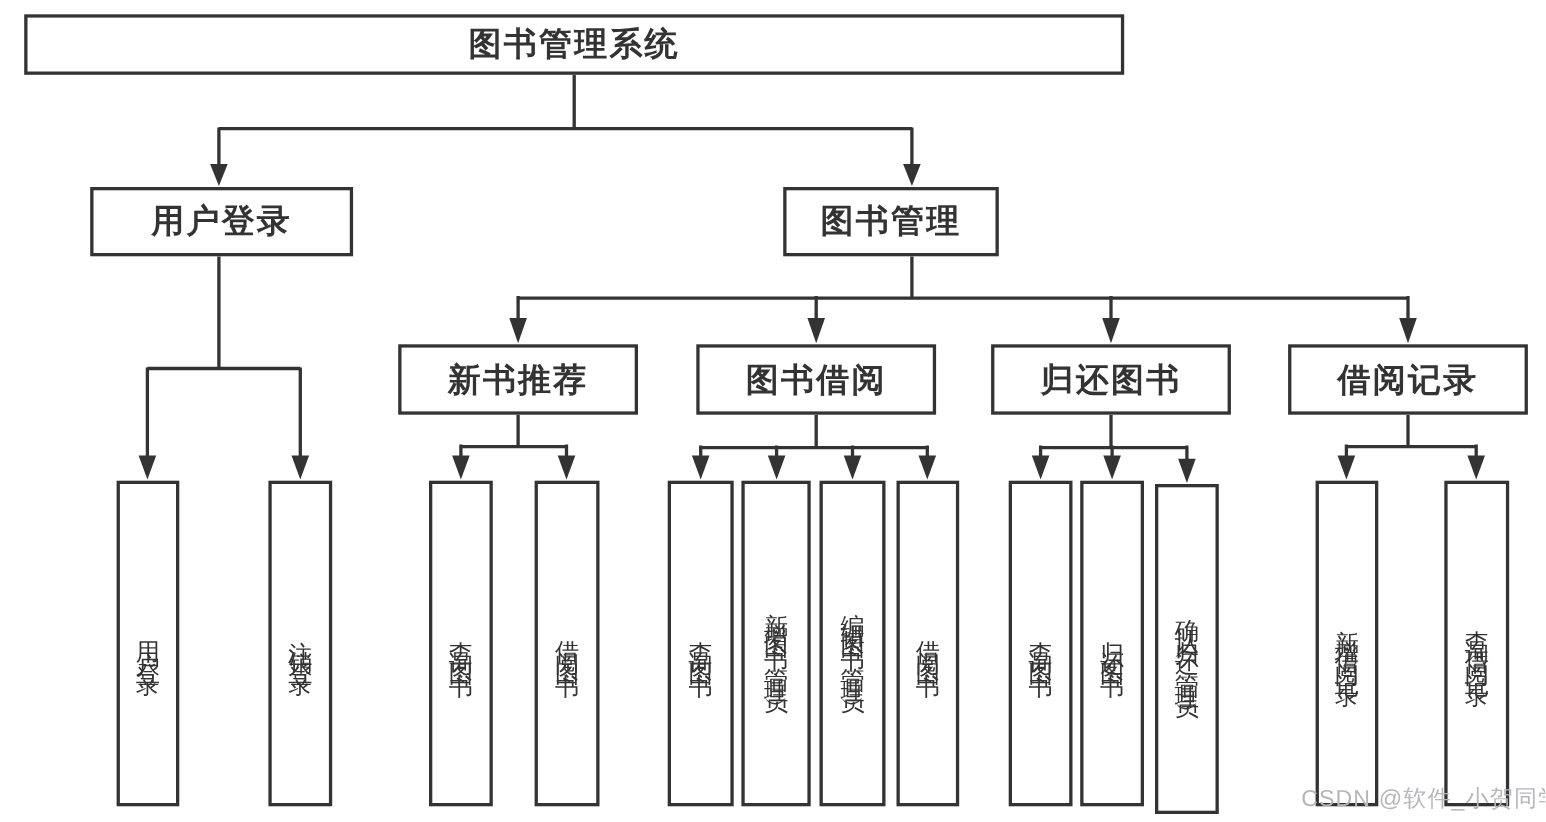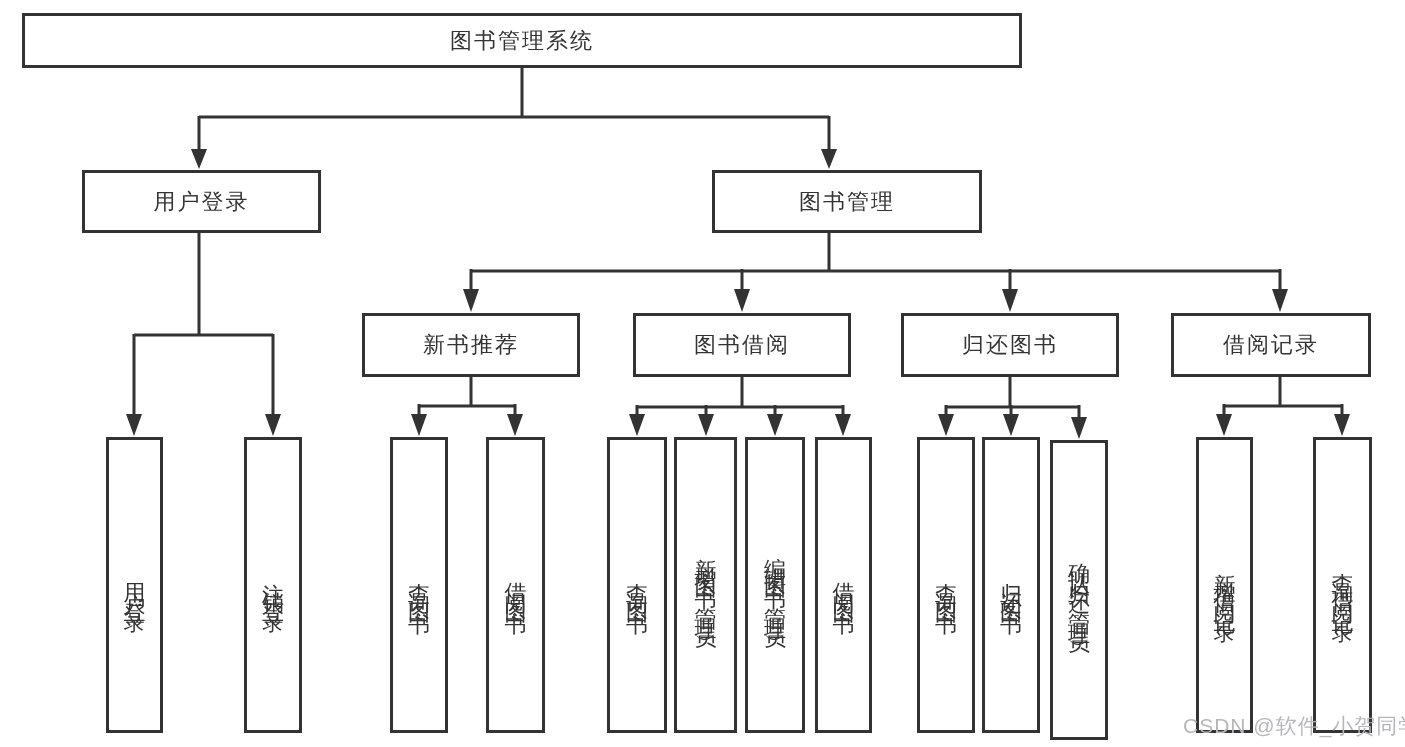--- a/index.html
+++ b/index.html
@@ -16,36 +16,36 @@
     position: absolute;
     border: 3px solid #333333;
     background: #ffffff;
     display: flex;
     align-items: center;
     justify-content: center;
     color: #333333;
     box-sizing: border-box;
     z-index: 2;
   }
-  .hbox { font-size: 22px; letter-spacing: 2px; }
+  .hbox { font-size: 30px; letter-spacing: 2px; font-weight: bold; }
   .vbox .label {
     writing-mode: vertical-rl;
     text-orientation: mixed;
     font-size: 22px;
     letter-spacing: 10px;
     line-height: 1;
   }
   
   #root-box      { left: 22px;   top: 13px;  width: 1000px; height: 55px; }
   #n-user-login  { left: 82px;   top: 170px; width: 239px;  height: 63px; }
-  #n-book-mgmt   { left: 712px;  top: 170px; width: 270px;  height: 63px; }
+  #n-book-mgmt   { left: 712px;  top: 170px; width: 196px;  height: 63px; }
   #n-l3-0 { left: 362px;  top: 313px; width: 218px; height: 64px; }
   #n-l3-1 { left: 633px;  top: 313px; width: 218px; height: 64px; }
   #n-l3-2 { left: 901px;  top: 313px; width: 218px; height: 64px; }
-  #n-l3-3 { left: 1171px; top: 313px; width: 200px; height: 64px; }
+  #n-l3-3 { left: 1171px; top: 313px; width: 218px; height: 64px; }
   .leaf { top: 437px; height: 296px; }
   #lf-ul-0 { left: 106px;  width: 57px; }
   #lf-ul-1 { left: 244px;  width: 58px; }
   #lf-nb-0 { left: 390px;  width: 58px; }
   #lf-nb-1 { left: 486px;  width: 59px; }
   #lf-bb-0 { left: 607px;  width: 60px; }
   #lf-bb-1 { left: 674px;  width: 63px; }
   #lf-bb-2 { left: 745px;  width: 60px; }
   #lf-bb-3 { left: 815px;  width: 57px; }
   #lf-cb-0 { left: 917px;  width: 58px; }

